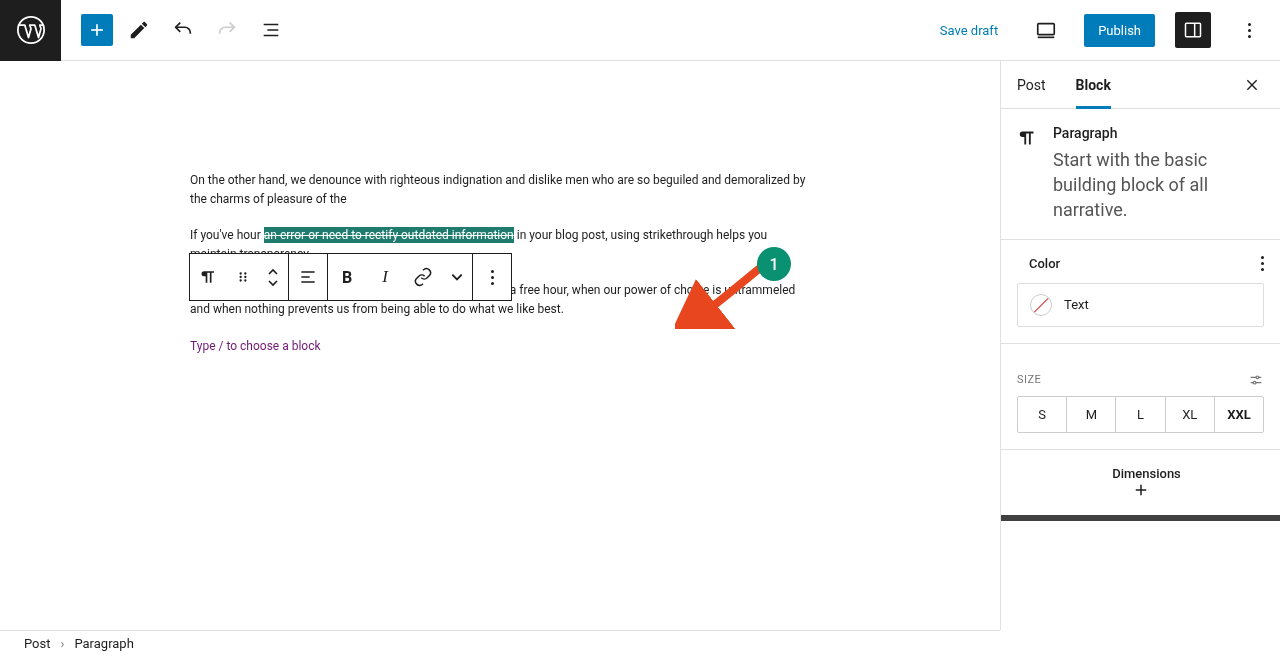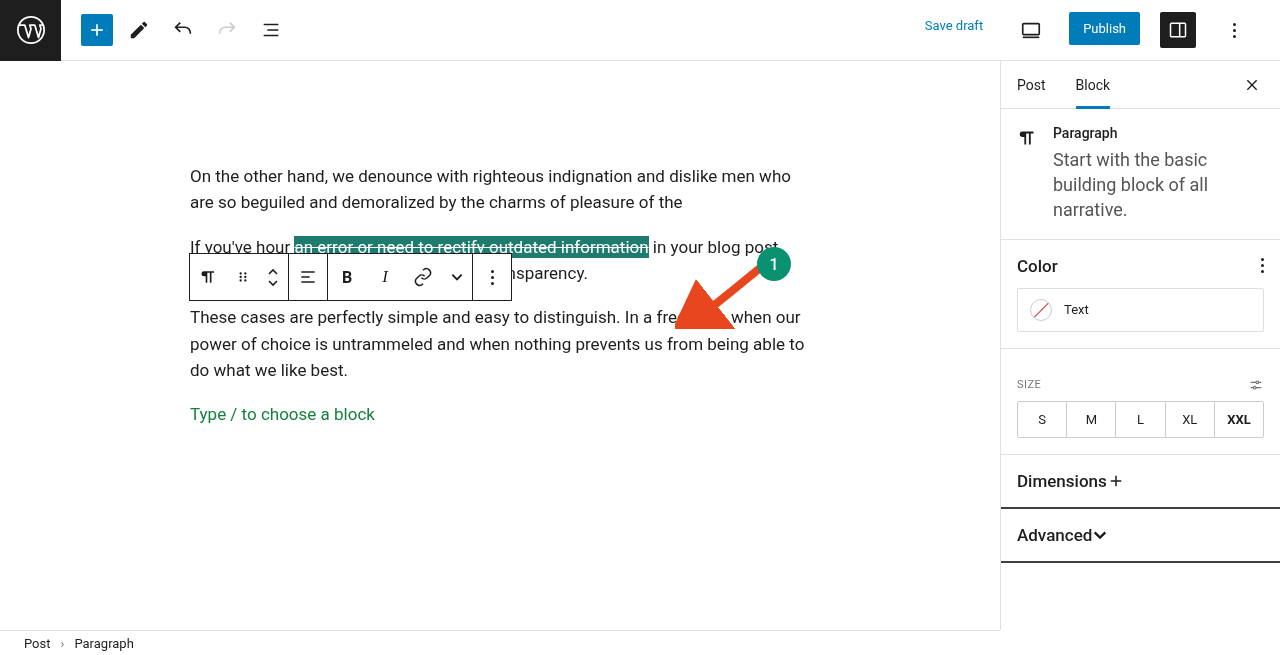--- a/index.html
+++ b/index.html
@@ -5,69 +5,69 @@
   * { box-sizing: border-box; margin: 0; padding: 0; }
   body { font-family: -apple-system, BlinkMacSystemFont, "Segoe UI", Roboto, sans-serif; font-size: 13px; color: #1e1e1e; background: #fff; width: 1280px; height: 655px; overflow: hidden; position: relative; }
   
   .top-bar { height: 61px; border-bottom: 1px solid #e0e0e0; display: flex; align-items: center; }
   .wp-logo { width: 61px; height: 61px; background: #1e1e1e; display: flex; align-items: center; justify-content: center; color: #fff; }
   .wp-logo svg { width: 30px; height: 30px; }
   .toolbar-left { display: flex; align-items: center; gap: 8px; padding-left: 20px; }
   .add-btn { width: 32px; height: 32px; background: #007cba; color: #fff; display: flex; align-items: center; justify-content: center; border-radius: 2px; cursor: pointer; }
   .icon-btn { width: 36px; height: 36px; display: flex; align-items: center; justify-content: center; cursor: pointer; color: #1e1e1e; }
   .icon-btn.faded { color: #ccc; }
-  .toolbar-right { margin-left: auto; display: flex; align-items: flex-start; gap: 20px; padding-right: 28px; }
+  .toolbar-right { margin-left: auto; display: flex; align-items: center; gap: 20px; padding-right: 13px; }
   .save-draft { color: #007cba; font-size: 13px; cursor: pointer; padding: 6px 10px; }
   .publish-btn { background: #007cba; color: #fff; padding: 9px 14px; border-radius: 2px; font-size: 13px; cursor: pointer; }
   .settings-btn { width: 36px; height: 36px; background: #1e1e1e; color: #fff; display: flex; align-items: center; justify-content: center; border-radius: 2px; cursor: pointer; }
   
   .main-area { display: flex; height: 569px; }
   .editor { flex: 1; position: relative; padding-top: 102px; overflow: hidden; }
-  .content { width: 620px; margin: 0 auto; font-size: 17px; line-height: 1.55; color: #1e1e1e; }
+  .content { width: 620px; margin: 8px auto; font-size: 12px; line-height: 1.55; color: #1e1e1e; }
   .content p { margin-bottom: 18px; }
-  .placeholder { color: #15803d; }
+  .placeholder { color: #701a75; }
   .strike-sel { background: #1e7b6d; color: #fff; text-decoration: line-through; padding: 1px 0; }
   
   .block-toolbar { position: absolute; top: 192px; left: 189px; display: flex; background: #fff; border: 1px solid #1e1e1e; height: 48px; }
   .bt-group { display: flex; align-items: center; border-right: 1px solid #1e1e1e; }
   .bt-group:last-child { border-right: none; }
   .bt-btn { width: 38px; height: 46px; display: flex; align-items: center; justify-content: center; cursor: pointer; font-size: 14px; }
   .bt-btn.narrow { width: 30px; }
   .bt-btn.bold { font-weight: 700; font-size: 16px; }
   .bt-btn.italic { font-style: italic; font-family: serif; font-size: 17px; }
   
   .annotation-arrow { position: absolute; top: 178px; left: 675px; pointer-events: none; }
   .annotation-badge { position: absolute; top: 186px; left: 757px; width: 34px; height: 34px; border-radius: 50%; background: #0a9172; color: #fff; display: flex; align-items: center; justify-content: center; font-size: 16px; font-weight: 500; }
   
   .sidebar { width: 280px; border-left: 1px solid #e0e0e0; overflow-y: auto; }
   .tabs { display: flex; align-items: center; height: 48px; border-bottom: 1px solid #e0e0e0; padding: 0 16px; position: relative; }
   .tab { padding: 0 0; margin-right: 30px; font-size: 14px; cursor: pointer; color: #1e1e1e; height: 48px; display: flex; align-items: center; }
-  .tab.active { color: #1e1e1e; font-weight: 400; box-shadow: inset 0 -3px 0 #007cba; }
+  .tab.active { color: #1e1e1e; font-weight: 700; box-shadow: inset 0 -3px 0 #007cba; }
   .close-tabs { margin-left: auto; cursor: pointer; width: 24px; height: 24px; display: flex; align-items: center; justify-content: center; }
   
   .panel { padding: 16px; border-bottom: 1px solid #e0e0e0; }
   .panel-header { display: flex; align-items: center; justify-content: space-between; }
-  .panel-title { font-size: 17px; font-weight: 500; }
+  .panel-title { font-size: 13px; font-weight: 500; margin-left: 12px; }
   .block-desc { display: flex; gap: 14px; }
   .block-desc-icon { flex-shrink: 0; margin-top: 2px; }
   .block-desc-text h3 { font-size: 14px; font-weight: 500; margin-bottom: 6px; }
   .block-desc-text p { font-size: 18px; color: #555; line-height: 1.4; }
   
   .color-items { margin-top: 12px; border: 1px solid #ddd; border-radius: 2px; }
   .color-item { display: flex; align-items: center; gap: 12px; padding: 10px 12px; cursor: pointer; border-bottom: 1px solid #737373; }
   .color-item:last-child { border-bottom: none; }
   .swatch { width: 22px; height: 22px; border-radius: 50%; border: 1px solid #ccc; background: #fff; position: relative; overflow: hidden; }
   .swatch::after { content: ""; position: absolute; width: 140%; height: 1px; background: #d63638; top: 50%; left: -20%; transform: rotate(-45deg); }
   
   .size-label { font-size: 11px; color: #757575; letter-spacing: 0.5px; margin-top: 12px; display: flex; justify-content: space-between; align-items: center; gap: 16px; }
   .size-grid { display: flex; margin-top: 8px; border: 1px solid #ccc; border-radius: 2px; }
   .size-btn { flex: 1; text-align: center; padding: 10px 0; font-size: 13px; cursor: pointer; border-right: 1px solid #ccc; }
   .size-btn:last-child { border-right: none; font-weight: bold; }
   
-  .panel-collapsed { padding: 16px; border-bottom: 2px solid #404040; display: flex; justify-content: flex-start; align-items: center; cursor: pointer; }
+  .panel-collapsed { padding: 16px; border-bottom: 6px solid #404040; display: flex; justify-content: space-between; align-items: center; cursor: pointer; flex-direction: column; }
   
   .breadcrumb { position: absolute; bottom: 0; left: 0; right: 280px; height: 25px; border-top: 1px solid #e0e0e0; display: flex; align-items: center; padding: 0 24px; font-size: 13px; color: #1e1e1e; background:#fff; }
   .crumb-sep { margin: 0 10px; color: #757575; }
   
   svg { display: block; }
   .dots-v { display: flex; flex-direction: column; gap: 3px; align-items: center; }
   .dots-v span { width: 3px; height: 3px; background: #1e1e1e; border-radius: 50%; }
   .arrows-ud { display:flex; flex-direction:column; gap:1px; font-size:10px; line-height:1; }
 </style>
 </head>
@@ -281,26 +281,20 @@
         <div class="size-btn">XXL</div>
       </div>
     </div>
 
     <div class="panel-collapsed">
       <span class="panel-title">Dimensions</span>
       <svg width="18" height="18" viewBox="0 0 24 24" fill="none" stroke="currentColor" stroke-width="2">
           <path d="M12 5v14M5 12h14"></path>
         </svg>
     </div>
-    <div class="panel-collapsed">
-      <span class="panel-title">Advanced</span>
-      <svg width="16" height="16" viewBox="0 0 12 8" fill="none" stroke="currentColor" stroke-width="1.8">
-          <path d="M2 2l4 4 4-4"></path>
-        </svg>
-    </div>
   </div>
 </div>
 
 <div class="breadcrumb">
   <span>Post</span>
   <span class="crumb-sep">›</span>
   <span>Paragraph</span>
 </div>
 
 </body></html>

